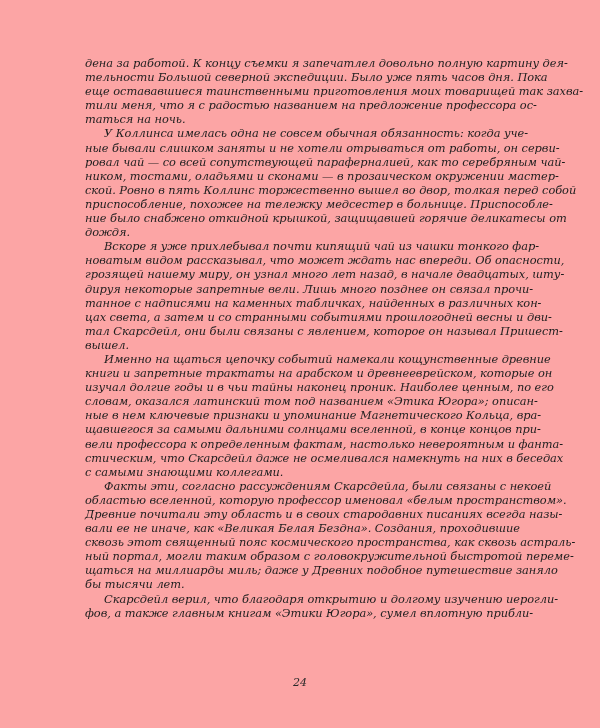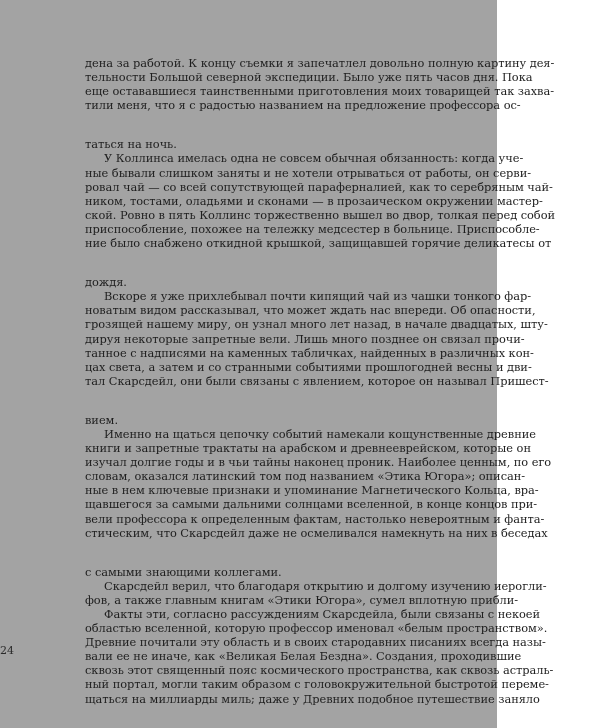--- a/index.html
+++ b/index.html
@@ -11,52 +11,52 @@
       width: 600px;
       height: 728px;
       position: relative;
       overflow: hidden;
       font-family: "DejaVu Serif", "Liberation Serif", serif;
       color: #1e1e1e;
     }
     .page {
       position: absolute;
       left: 0; top: 0;
-      width: 497px; height: 728px;
-      background: #a3a3a3;
+      width: 600px; height: 728px;
+      background: #fca5a5;
+      font-style: italic;
     }
     .text-block {
       position: absolute;
       left: 85px;
       top: 56px;
       width: 433px;
     }
     .line {
       display: block;
       height: 14.1px;
       line-height: 14.1px;
       font-size: 11.4px;
       white-space: nowrap;
       text-align: justify;
       text-align-last: justify;
       letter-spacing: -0.05px;
     }
     .line.last {
       text-align-last: left;
-      margin-top: 25px;
     }
     .line.indent {
       text-indent: 19px;
     }
     .page-number {
       position: absolute;
       left: 0;
       width: 600px;
-      top: 644px;
-      text-align: left;
+      top: 676px;
+      text-align: center;
       font-size: 11px;
       color: #2a2a2a;
     }
   </style>
 </head>
 <body>
 
 <div class="page">
   <div class="text-block">
 
@@ -80,47 +80,47 @@
     </div>
 
     <div>
       <span class="line indent">Вскоре я уже прихлебывал почти кипящий чай из чашки тонкого фар-</span>
       <span class="line">новатым видом рассказывал, что может ждать нас впереди. Об опасности,</span>
       <span class="line">грозящей нашему миру, он узнал много лет назад, в начале двадцатых, шту-</span>
       <span class="line">дируя некоторые запретные вели. Лишь много позднее он связал прочи-</span>
       <span class="line">танное с надписями на каменных табличках, найденных в различных кон-</span>
       <span class="line">цах света, а затем и со странными событиями прошлогодней весны и дви-</span>
       <span class="line">тал Скарсдейл, они были связаны с явлением, которое он называл Пришест-</span>
-      <span class="line last">вием.</span>
+      <span class="line last">вышел.</span>
     </div>
 
     <div>
       <span class="line indent">Именно на щаться цепочку событий намекали кощунственные древние</span>
       <span class="line">книги и запретные трактаты на арабском и древнееврейском, которые он</span>
       <span class="line">изучал долгие годы и в чьи тайны наконец проник. Наиболее ценным, по его</span>
       <span class="line">словам, оказался латинский том под названием «Этика Югора»; описан-</span>
       <span class="line">ные в нем ключевые признаки и упоминание Магнетического Кольца, вра-</span>
       <span class="line">щавшегося за самыми дальними солнцами вселенной, в конце концов при-</span>
       <span class="line">вели профессора к определенным фактам, настолько невероятным и фанта-</span>
       <span class="line">стическим, что Скарсдейл даже не осмеливался намекнуть на них в беседах</span>
       <span class="line last">с самыми знающими коллегами.</span>
     </div>
 
     <div>
-      <span class="line indent">Скарсдейл верил, что благодаря открытию и долгому изучению иерогли-</span>
-      <span class="line">фов, а также главным книгам «Этики Югора», сумел вплотную прибли-</span>
-    </div>
-
-    <div>
       <span class="line indent">Факты эти, согласно рассуждениям Скарсдейла, были связаны с некоей</span>
       <span class="line">областью вселенной, которую профессор именовал «белым пространством».</span>
       <span class="line">Древние почитали эту область и в своих стародавних писаниях всегда назы-</span>
       <span class="line">вали ее не иначе, как «Великая Белая Бездна». Создания, проходившие</span>
       <span class="line">сквозь этот священный пояс космического пространства, как сквозь астраль-</span>
       <span class="line">ный портал, могли таким образом с головокружительной быстротой переме-</span>
       <span class="line">щаться на миллиарды миль; даже у Древних подобное путешествие заняло</span>
       <span class="line last">бы тысячи лет.</span>
     </div>
 
+    <div>
+      <span class="line indent">Скарсдейл верил, что благодаря открытию и долгому изучению иерогли-</span>
+      <span class="line">фов, а также главным книгам «Этики Югора», сумел вплотную прибли-</span>
+    </div>
+
   </div>
 
   <div class="page-number">24</div>
 </div>
 
 </body></html>

